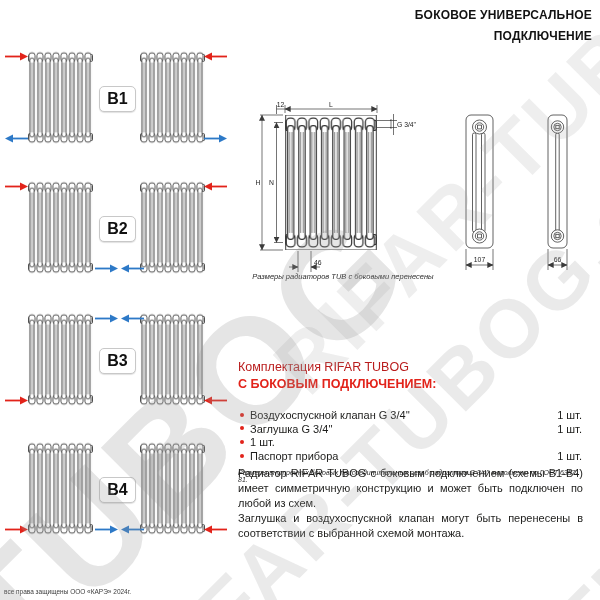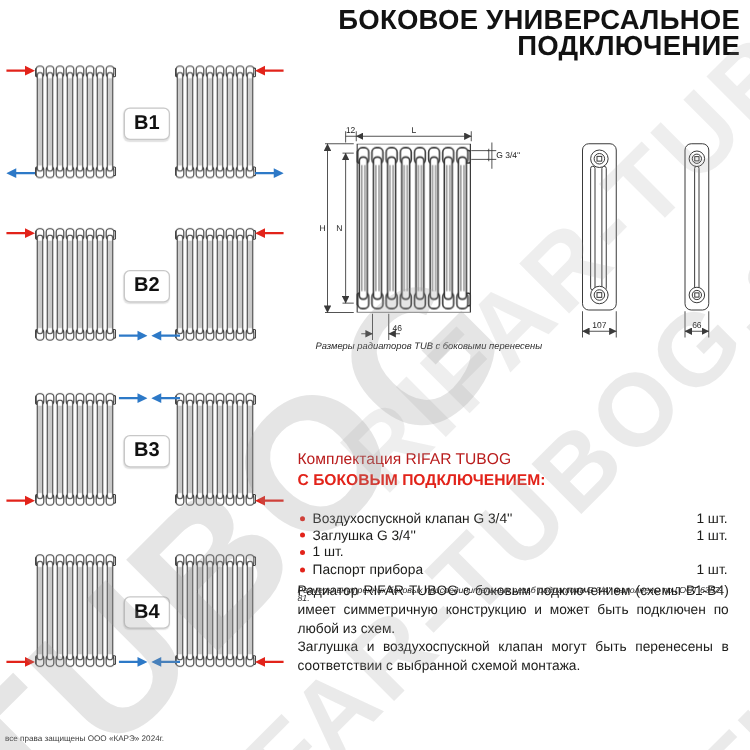--- a/index.html
+++ b/index.html
@@ -9,21 +9,21 @@
   
   .wm{position:absolute;z-index:6;pointer-events:none;font-weight:800;white-space:nowrap;
       transform-origin:0 0;transform:rotate(-45deg);color:rgba(160,160,160,0.22);
       letter-spacing:4px;line-height:1;}
   .wm1{font-size:150px;left:-70px;top:585px;color:rgba(150,150,150,0.25);}
   .wm2{font-size:82px;left:120px;top:660px;}
   .wm3{font-size:82px;left:330px;top:820px;}
   .wm4{font-size:82px;left:260px;top:350px;color:rgba(160,160,160,0.18);}
   
   .title{position:absolute;z-index:2;top:5px;right:8px;text-align:right;
-         font-weight:800;font-size:22px;line-height:21px;color:#121212;letter-spacing:.2px;}
+         font-weight:800;font-size:12px;line-height:21px;color:#121212;letter-spacing:.2px;}
   
   .scheme{position:absolute;left:0;width:235px;height:95px;z-index:2;}
   .s1{top:50px;} .s2{top:180px;padding-left:24px;} .s3{top:312px;} .s4{top:441px;}
   .rad{position:absolute;top:0;width:65px;height:95px;}
   .rad.l{left:28px;} .rad.r{left:140px;}
   .slabel{position:absolute;left:99px;top:36px;width:35px;height:24px;background:#fff;
           border:1.5px solid #c8c8c8;border-radius:5px;display:flex;align-items:center;
           justify-content:center;font-weight:800;font-size:16px;color:#111;
           box-shadow:0 1px 1px rgba(0,0,0,.12);}
   .arrow{position:absolute;width:23px;height:9px;}

